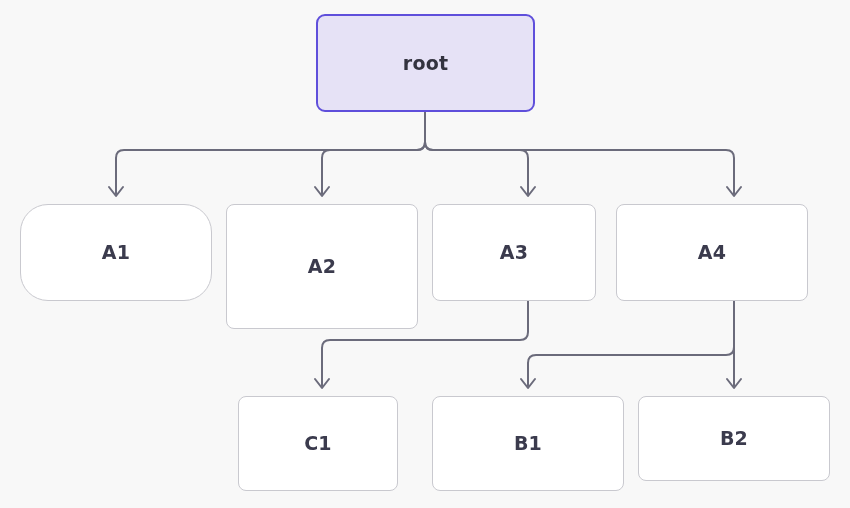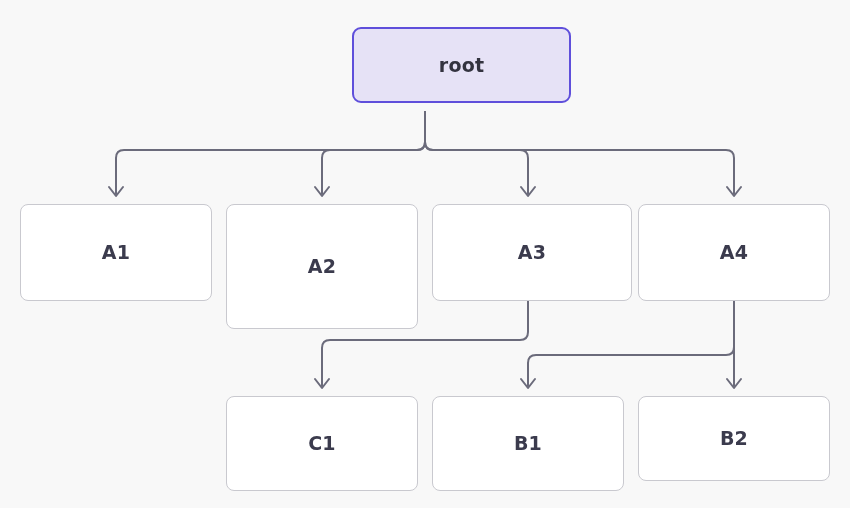--- a/index.html
+++ b/index.html
@@ -86,36 +86,36 @@
         <path d="M 734 301 L 734 347 Q 734 355 726 355 L 536 355 Q 528 355 528 363 L 528 386" fill="none" stroke="#6b6b7b" stroke-width="2" stroke-linecap="round" stroke-linejoin="round"></path>
         <path d="M 521 379 L 528 388 L 535 379" fill="none" stroke="#6b6b7b" stroke-width="2" stroke-linecap="round" stroke-linejoin="round"></path>
       </g>
       <g>
         <path d="M 734 301 L 734 386" fill="none" stroke="#6b6b7b" stroke-width="2" stroke-linecap="round" stroke-linejoin="round"></path>
         <path d="M 727 379 L 734 388 L 741 379" fill="none" stroke="#6b6b7b" stroke-width="2" stroke-linecap="round" stroke-linejoin="round"></path>
       </g>
     </svg>
 
   <div id="node-layer">
-      <div class="node root-node" style="left: 316px; top: 27px; width: 219px; height: 76px; margin-left: 36px;">
+      <div class="node root-node" style="left: 316px; top: 14px; width: 219px; height: 98px;">
         <span class="node-label">root</span>
       </div>
-      <div class="node" style="left: 20px; top: 204px; width: 192px; height: 97px;">
+      <div class="node" style="left: 20px; top: 204px; width: 192px; height: 97px; border-radius: 28px;">
         <span class="node-label">A1</span>
       </div>
       <div class="node" style="left: 226px; top: 204px; width: 192px; height: 125px;">
         <span class="node-label">A2</span>
       </div>
-      <div class="node" style="left: 432px; top: 204px; width: 200px; height: 97px;">
+      <div class="node" style="left: 432px; top: 204px; width: 164px; height: 97px;">
         <span class="node-label">A3</span>
       </div>
-      <div class="node" style="left: 638px; top: 204px; width: 192px; height: 97px;">
+      <div class="node" style="left: 616px; top: 204px; width: 192px; height: 97px;">
         <span class="node-label">A4</span>
       </div>
-      <div class="node" style="left: 226px; top: 396px; width: 192px; height: 95px; text-align: right;">
+      <div class="node" style="left: 238px; top: 396px; width: 160px; height: 95px; text-align: right;">
         <span class="node-label">C1</span>
       </div>
       <div class="node" style="left: 432px; top: 396px; width: 192px; height: 95px;">
         <span class="node-label">B1</span>
       </div>
       <div class="node" style="left: 638px; top: 396px; width: 192px; height: 85px;">
         <span class="node-label">B2</span>
       </div>
     </div>
 

